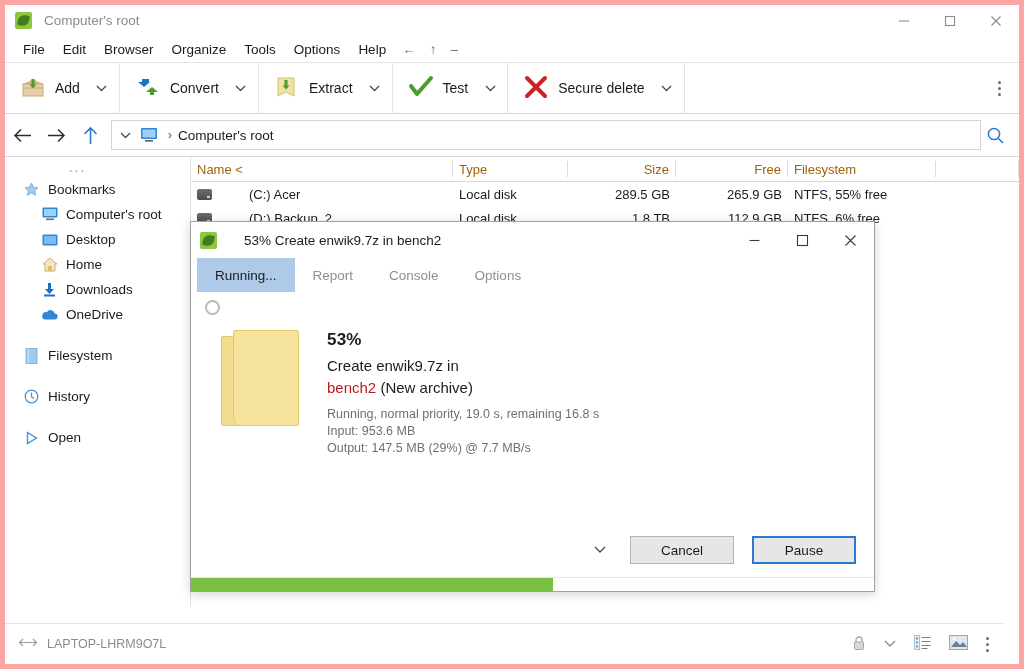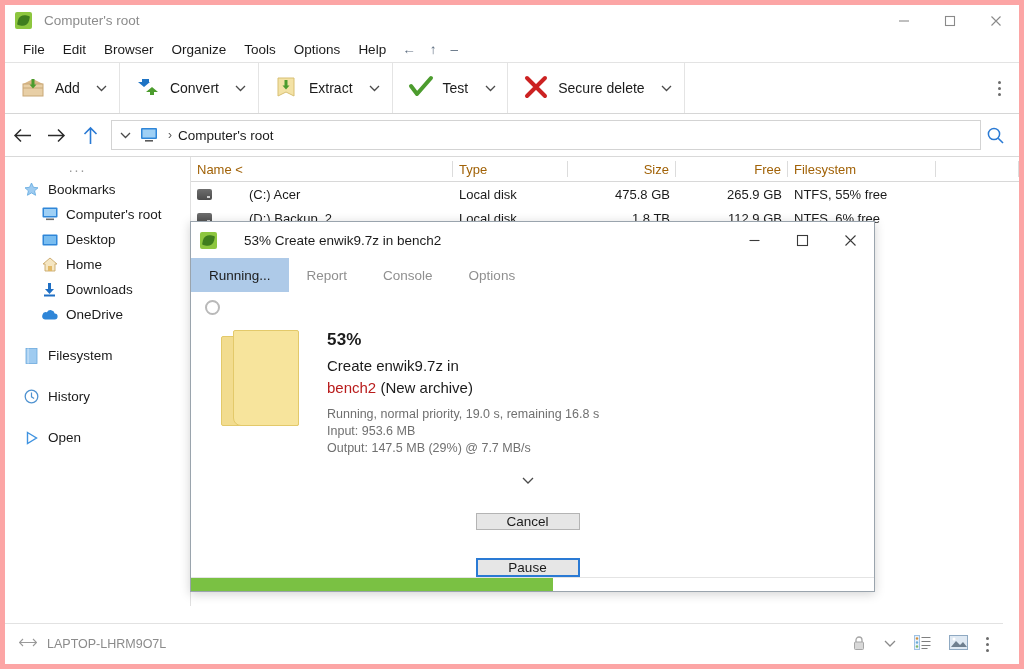--- a/index.html
+++ b/index.html
@@ -294,21 +294,21 @@
   .dlg-win-controls { position: absolute; right: 0; top: 0; display: flex; }
   .dlg-win-btn {
     width: 48px; height: 36px;
     display: flex; align-items: center; justify-content: center;
     color: #3a3a3a;
   }
   .dlg-tabs {
     height: 34px;
     display: flex;
     align-items: stretch;
-    padding-left: 0;
+    padding-left: 6px;
   }
   .dlg-tab {
     display: flex; align-items: center;
     padding: 0 18px;
     font-size: 13.5px;
     color: #8f8f8f;
   }
   .dlg-tab.active {
     background: #aecae8;
     color: #1b1b1b;
@@ -367,23 +367,22 @@
     font-size: 12.5px;
     color: #707070;
     line-height: 17px;
     margin-top: 10px;
   }
   .dlg-footer {
     height: 54px;
     display: flex;
     align-items: center;
     justify-content: flex-end;
-    gap: 28px;
-    padding-right: 10px;
-    flex-direction: column;
+    gap: 18px;
+    padding-right: 18px;
   }
   .foot-caret {
     width: 24px; display: flex; align-items: center; justify-content: center;
     color: #4a4a4a;
   }
   .btn {
     height: 28px;
     min-width: 104px;
     display: flex; align-items: center; justify-content: center;
     font-size: 13.5px;
@@ -690,21 +689,21 @@
         <div class="c c-fs">Filesystem</div>
         <div class="c c-tail"></div>
       </div>
 
       <div class="row">
         <div class="c c-name">
           <span class="drive-ico"></span>
           <span>(C:) Acer</span>
         </div>
         <div class="c c-type">Local disk</div>
-        <div class="c c-size">475.8 GB</div>
+        <div class="c c-size">289.5 GB</div>
         <div class="c c-free">265.9 GB</div>
         <div class="c c-fs">NTFS, 55% free</div>
         <div class="c c-tail"></div>
       </div>
 
       <div class="row">
         <div class="c c-name">
           <span class="drive-ico"></span>
           <span>(D:) Backup_2</span>
         </div>

